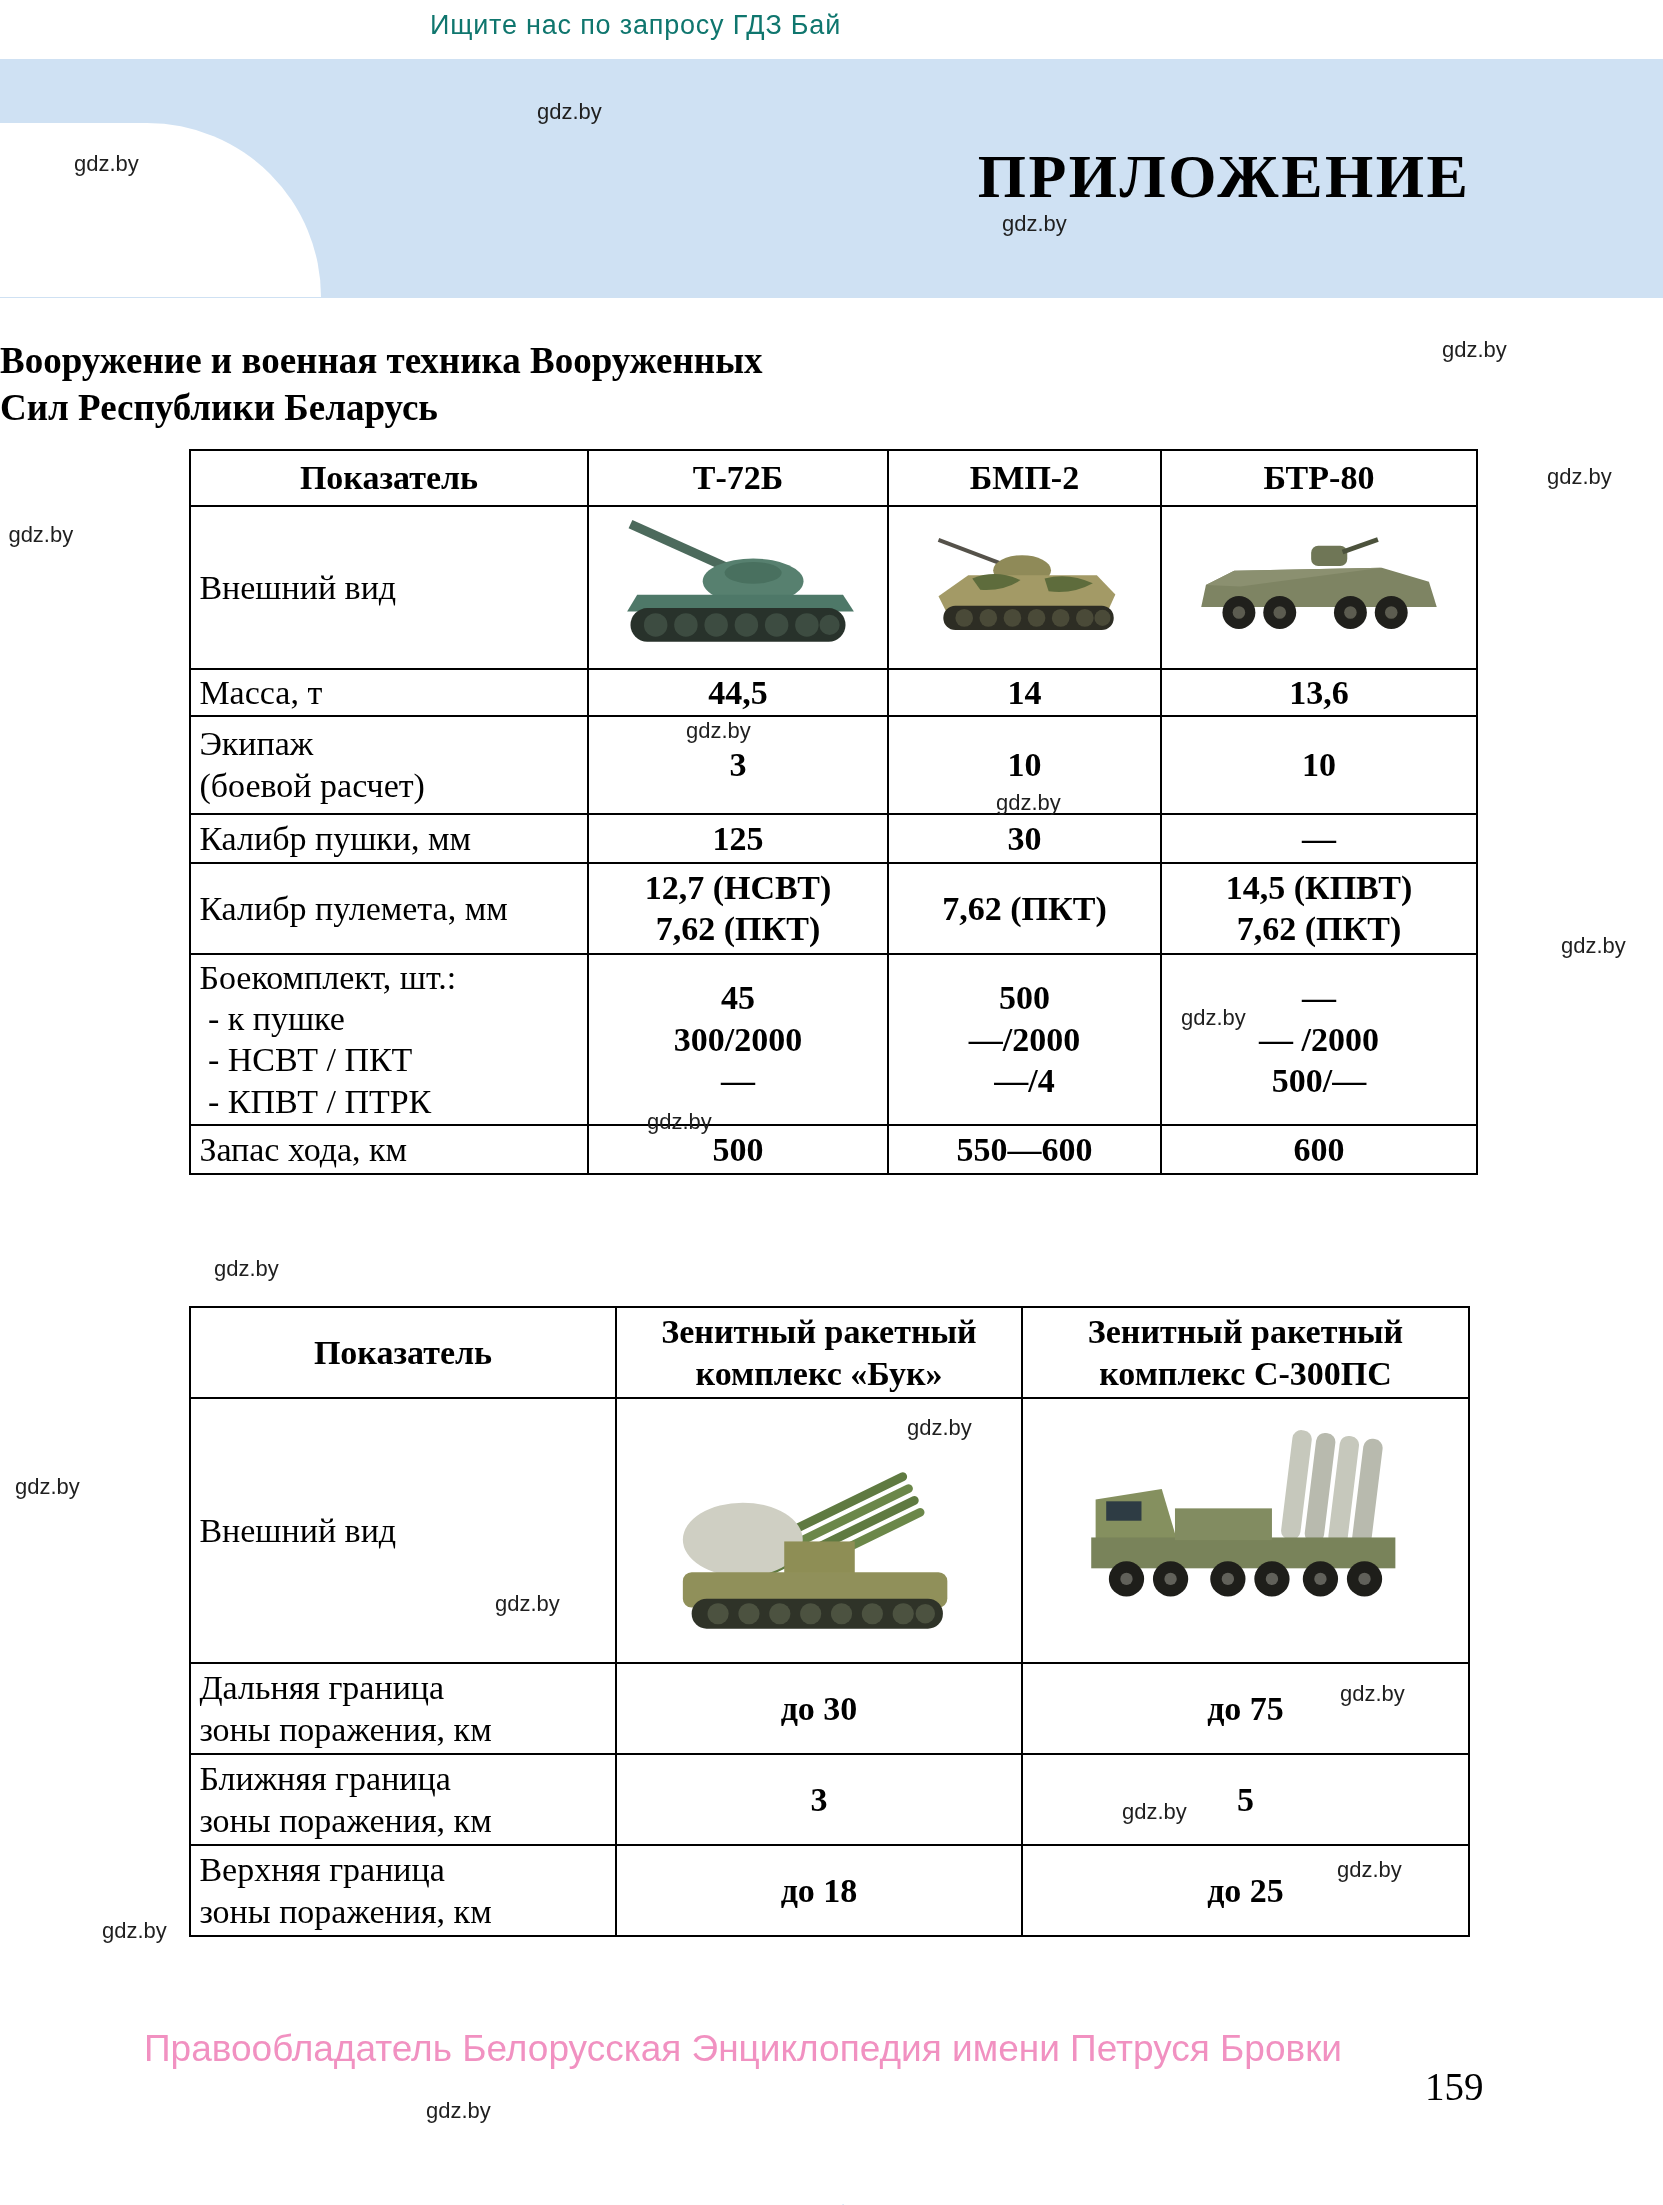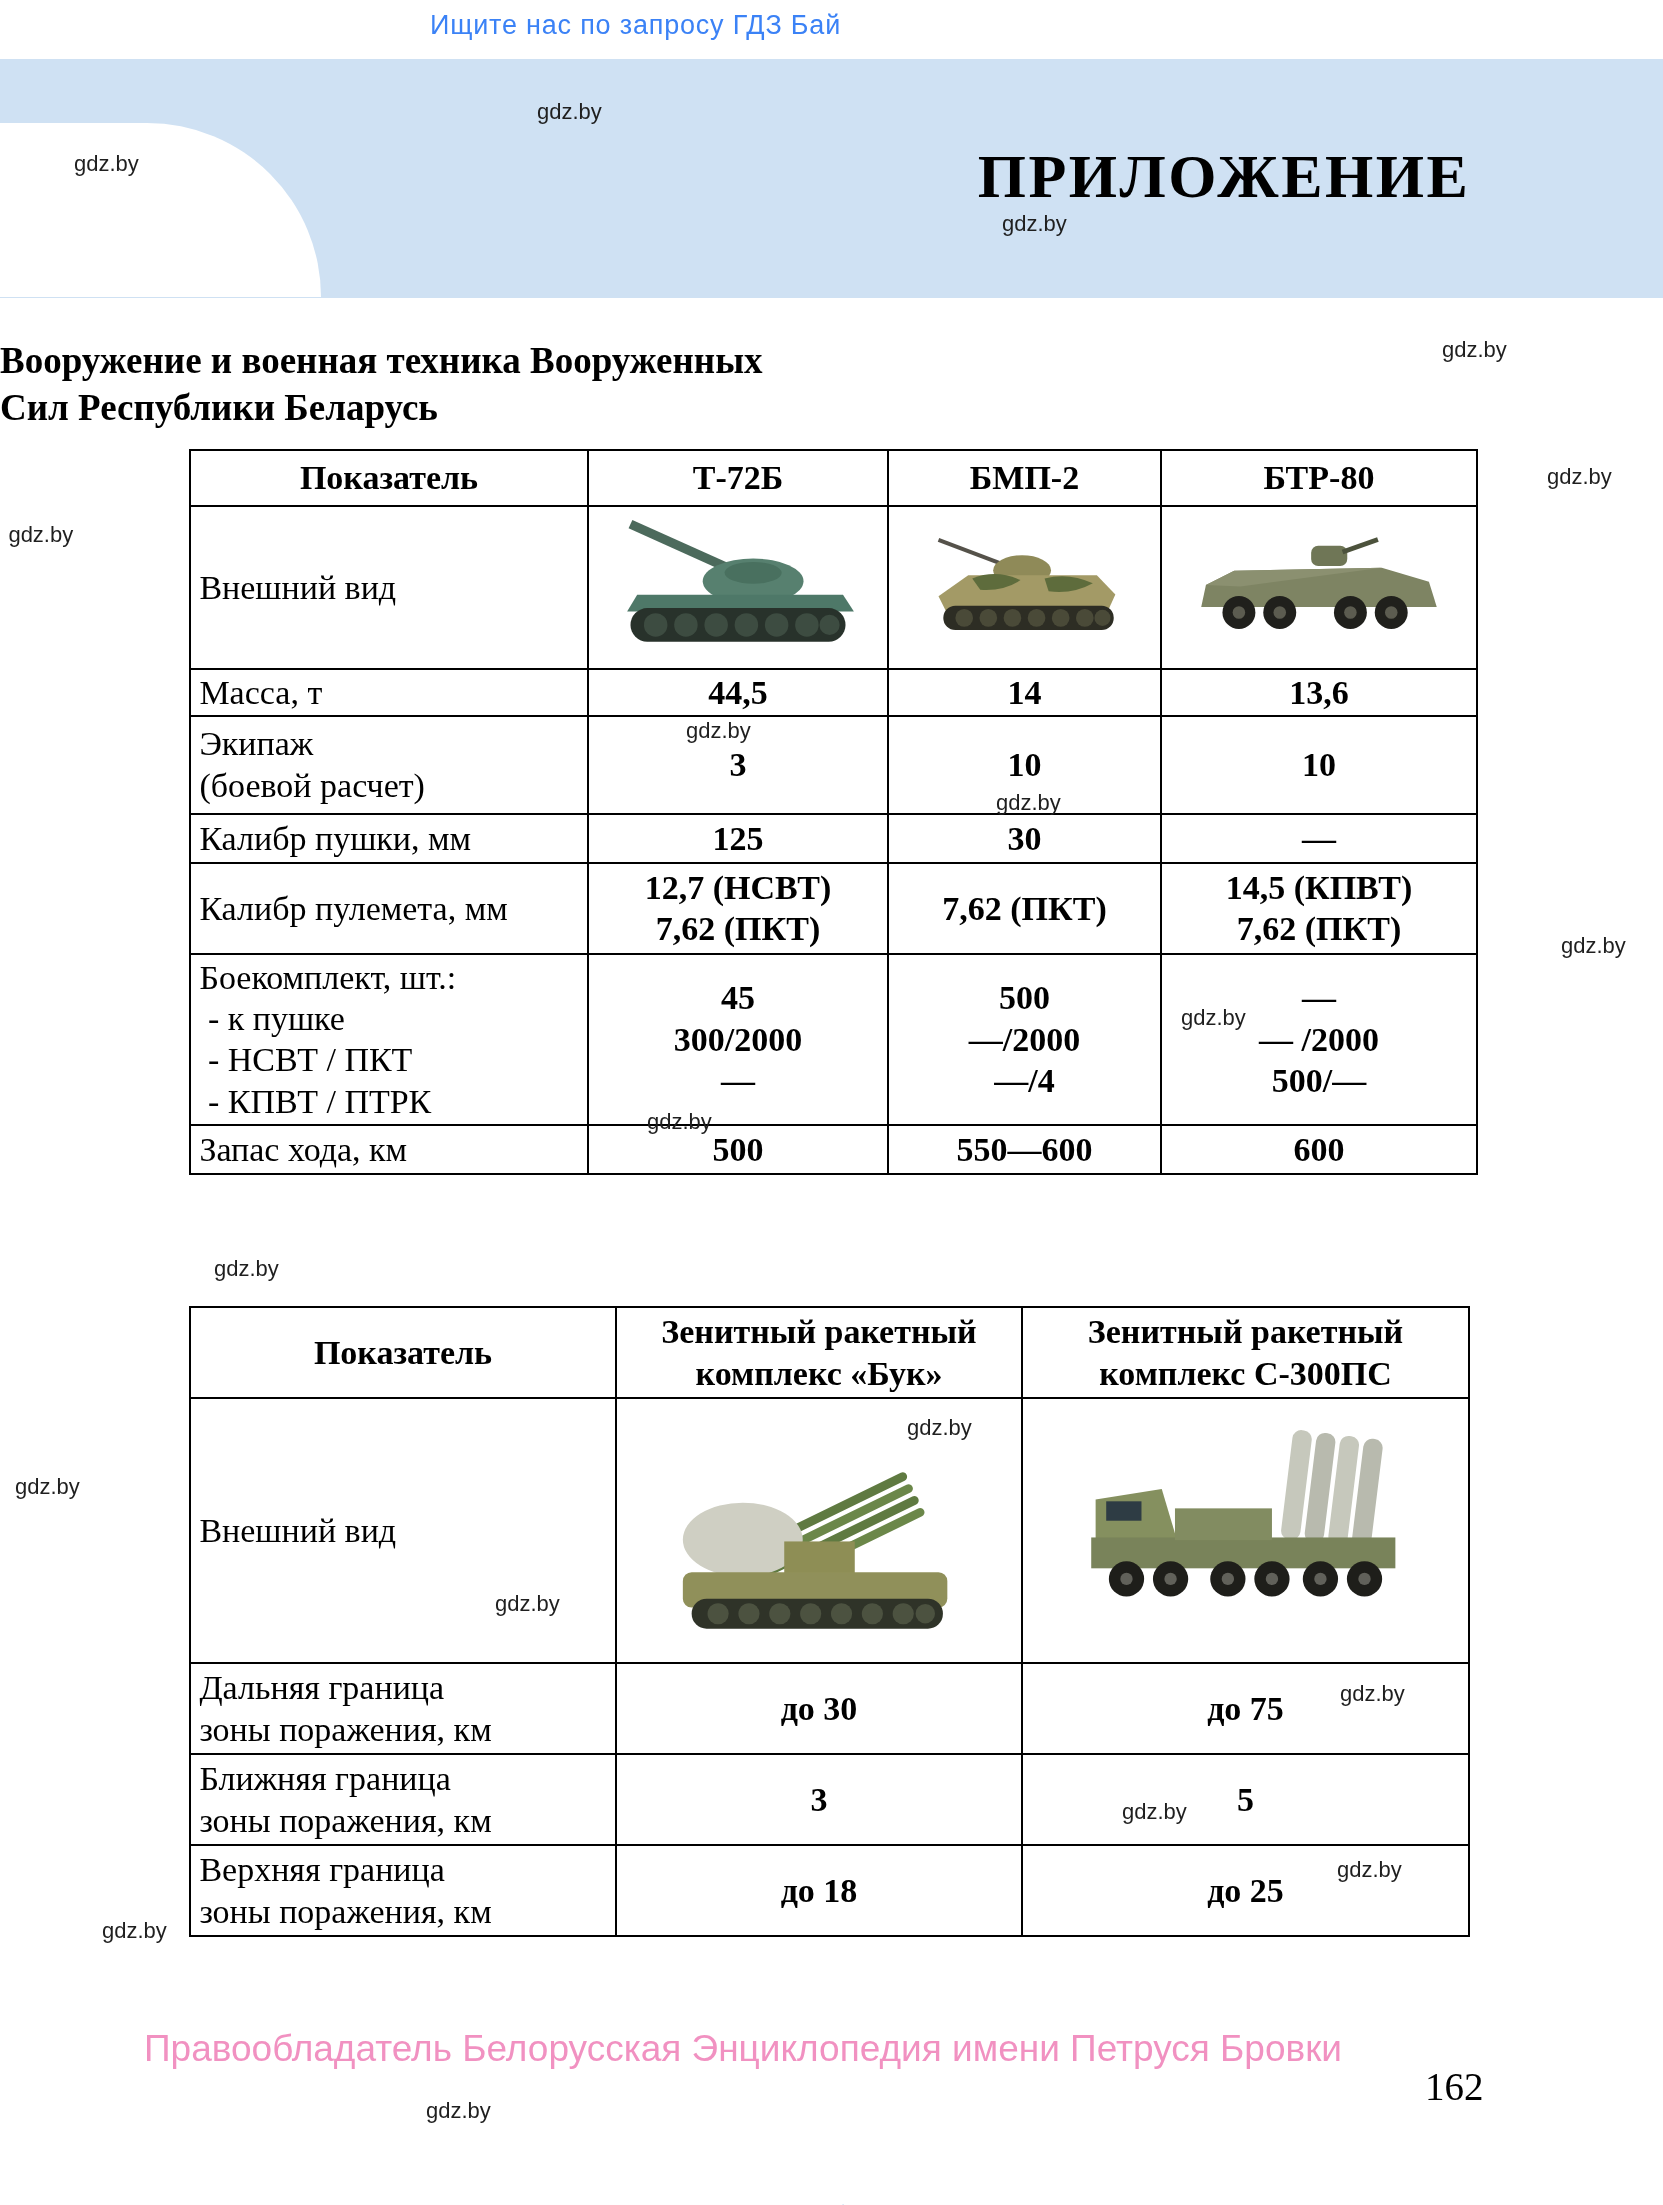--- a/index.html
+++ b/index.html
@@ -9,21 +9,21 @@
     position:relative;
     overflow:hidden;
     font-family:"Liberation Serif", serif;
     color:#000;
   }
   .blue-band { position:absolute; left:0; top:59px; width:1664px; height:239px; background:#cfe1f3; }
   .white-notch { position:absolute; left:0; top:123px; width:321px; height:174px; background:#ffffff; border-top-right-radius:174px; }
   .banner {
     position:absolute; left:0; top:10px; width:1271px; text-align:center;
     font-family:"Liberation Sans", sans-serif; font-size:27px; letter-spacing:0.8px;
-    color:#3b82f6;
+    color:#0f766e;
   }
   .page-title {
     position:absolute; left:964px; top:141px; width:520px; text-align:center;
     font-weight:bold; font-size:62px; letter-spacing:2.5px;
   }
   .subtitle {
     position:absolute; left:0; top:337px; width:1664px; 
     font-weight:bold; font-size:37px; line-height:1.28;
     white-space:pre-line;
   }
@@ -284,15 +284,15 @@
   <tr style="height:91px">
     <td class="lbl">Верхняя граница
 зоны поражения, км</td>
     <td class="val">до 18</td>
     <td class="val">до 25</td>
   </tr>
   </tbody>
 </table>
 
 <div class="footer-copyright">Правообладатель Белорусская Энциклопедия имени Петруся Бровки</div>
-<div class="page-number">162</div>
+<div class="page-number">159</div>
 <div class="footer-links">гдз by  //  гдз бай  //  гдз by</div>
 
 
 </body></html>

